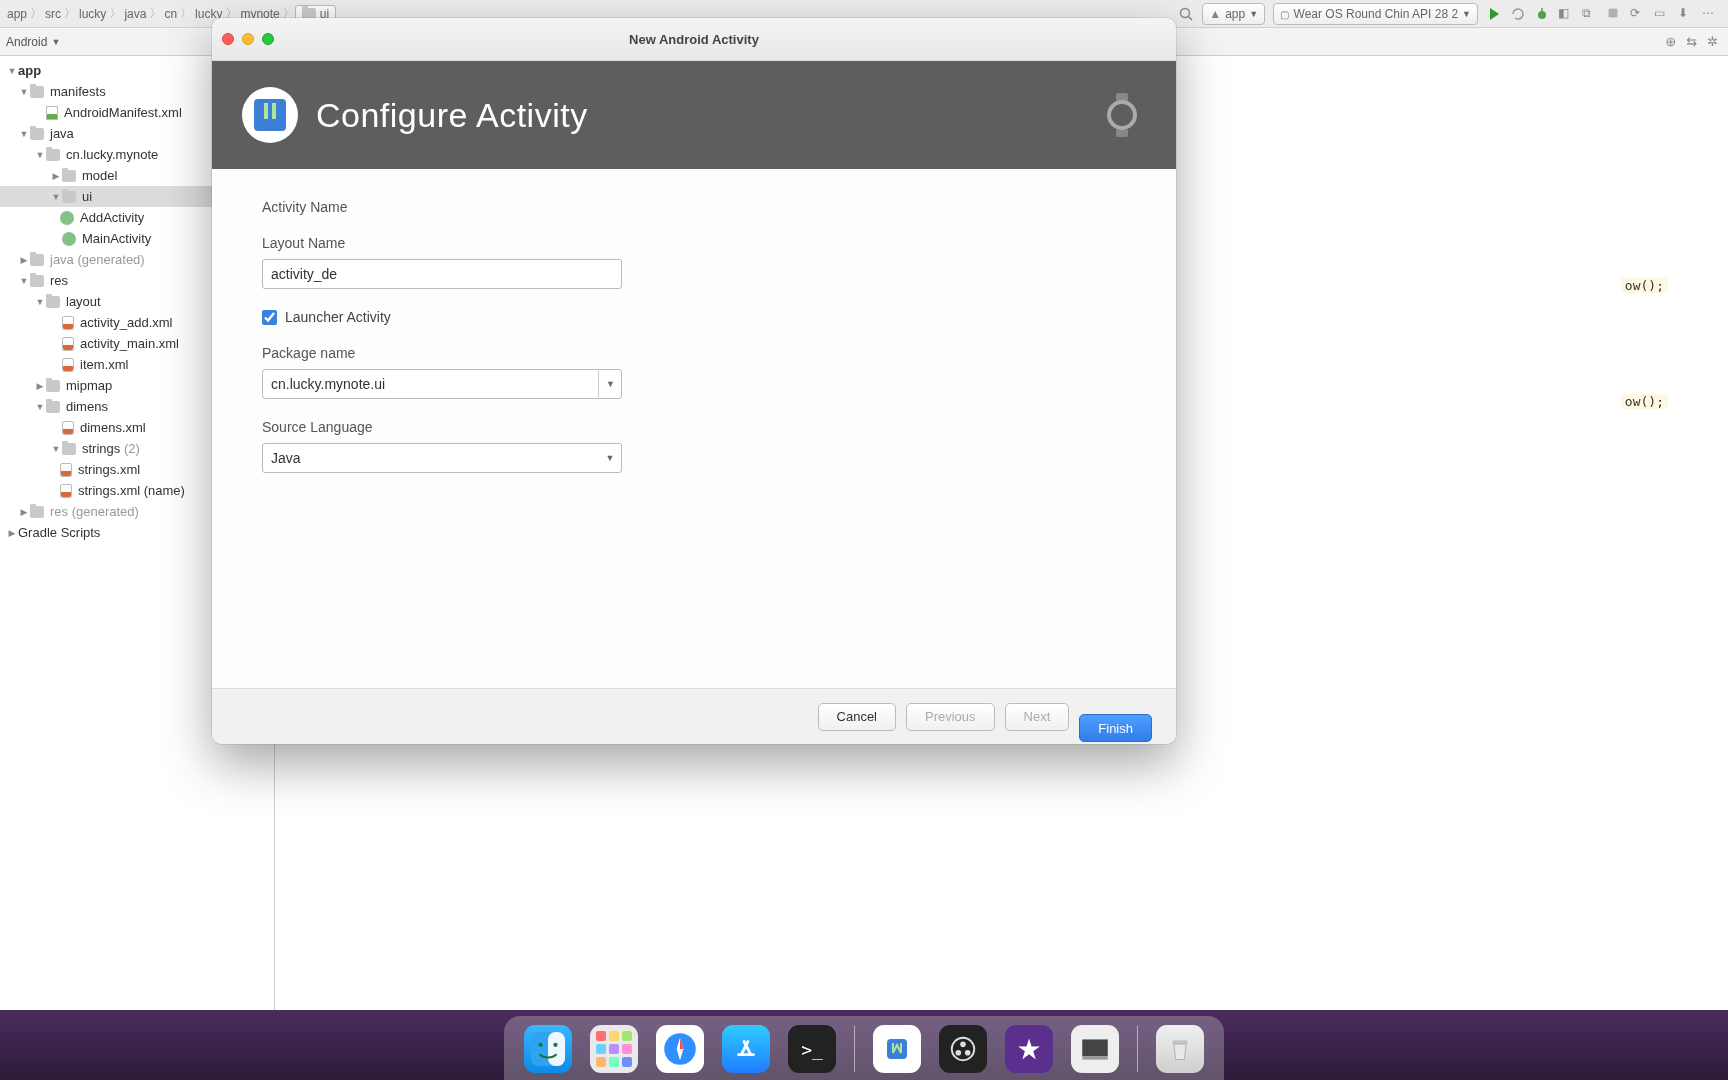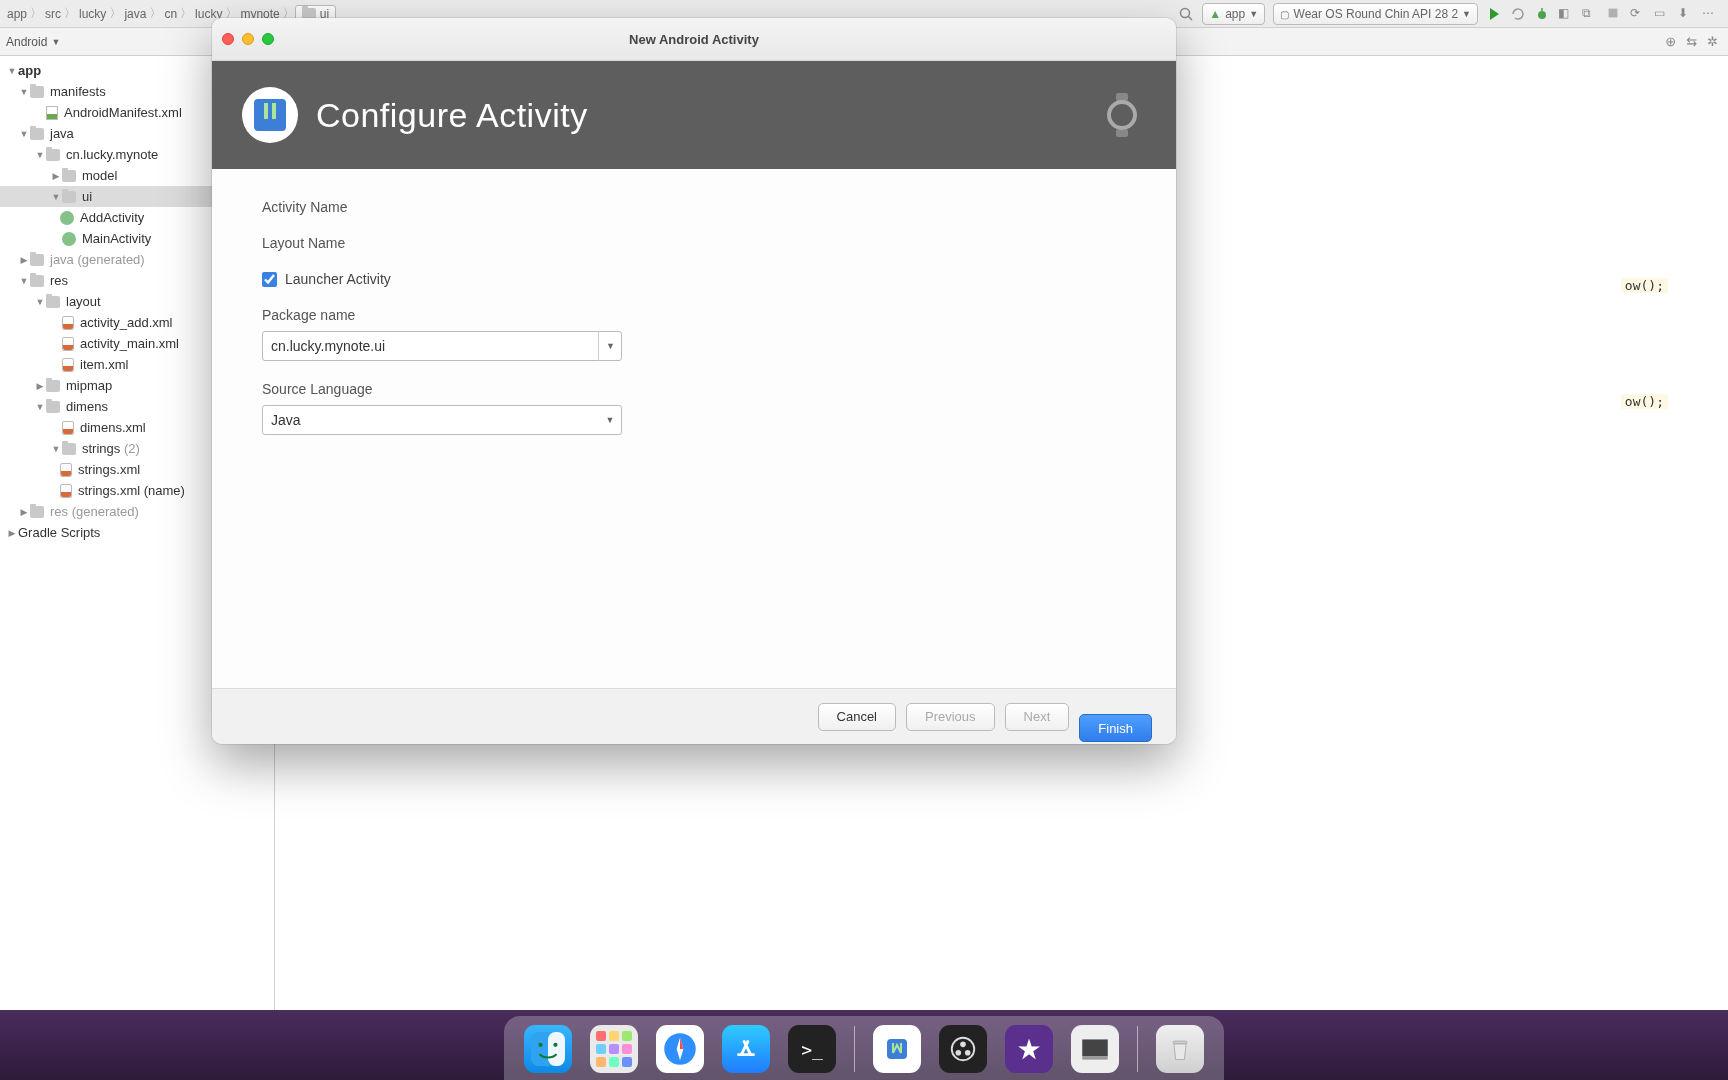--- a/index.html
+++ b/index.html
@@ -470,20 +470,21 @@
   </div>
 
   <div class="dialog-body">
 
     <div class="form-side">
       <div class="form-group">
         <label class="form-label">Activity Name</label>
       </div>
       <div class="form-group">
         <label class="form-label">Layout Name</label>
+        <input class="text-input" value="activity_de" style="">
       </div>
       <div class="form-group checkbox-row">
         <input type="checkbox" checked="" style="">
         <span>Launcher Activity</span>
       </div>
       <div class="form-group">
         <label class="form-label">Package name</label>
         <div class="select-wrap">
           <input class="text-input" value="cn.lucky.mynote.ui" style="">
           <div class="sel-arrow">▼</div>

